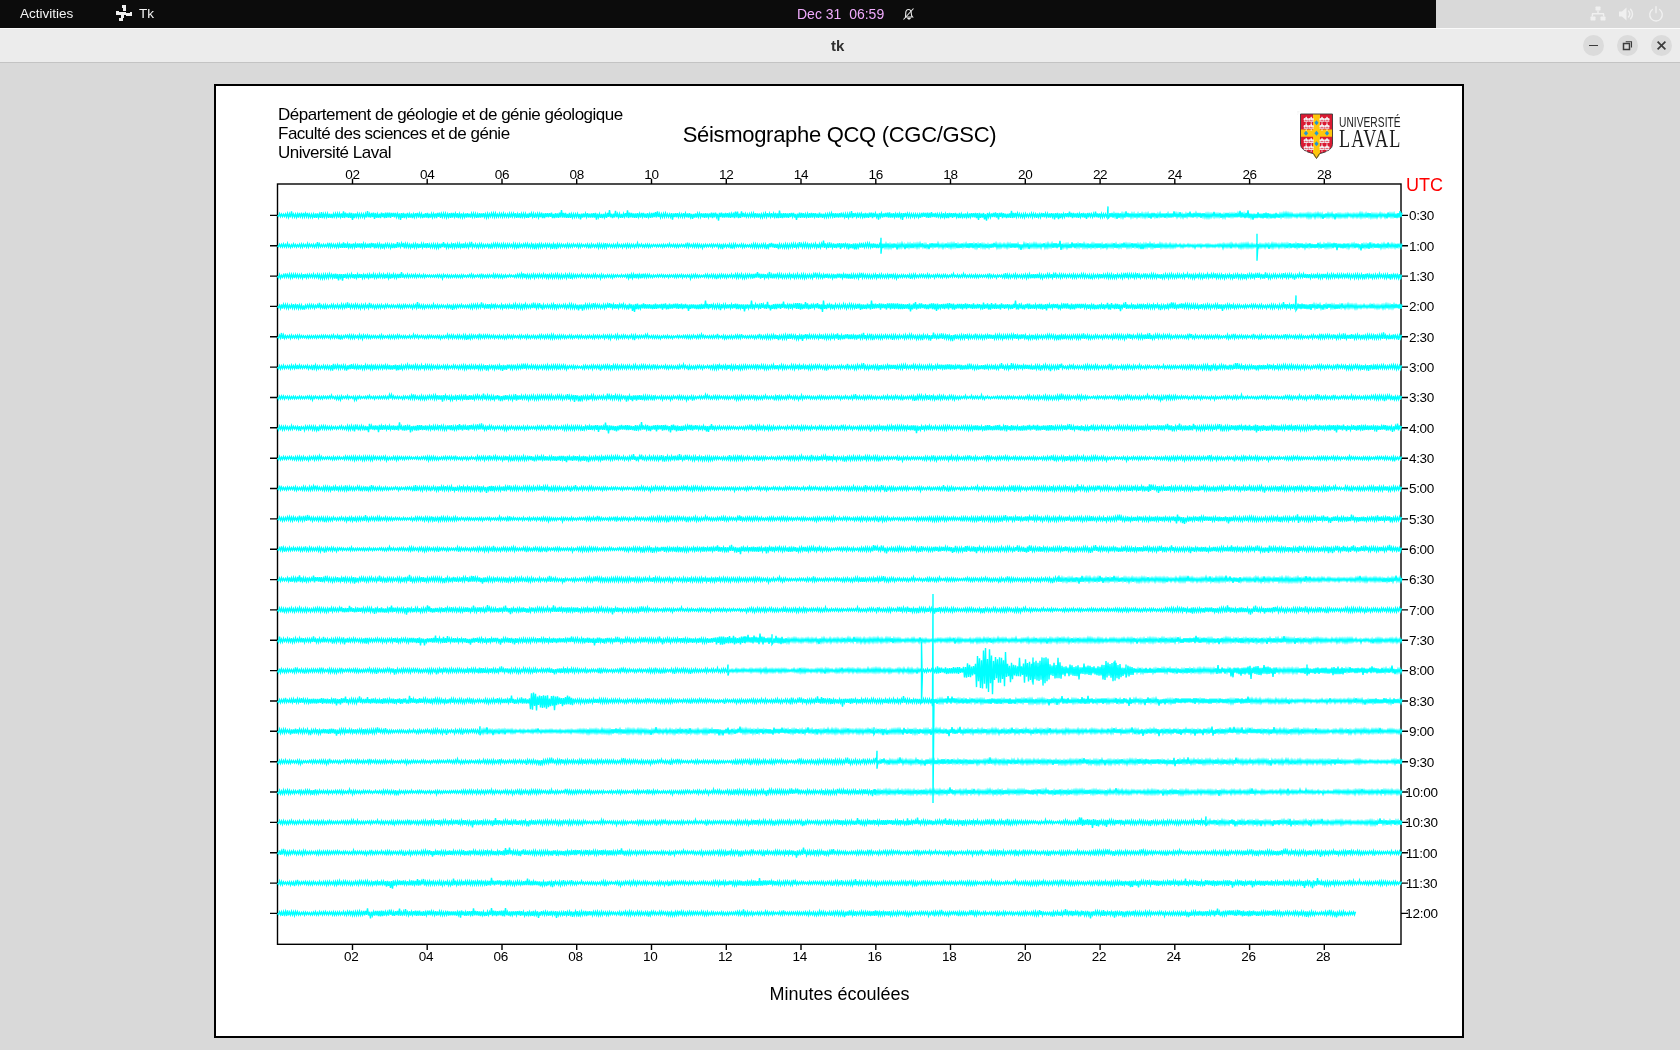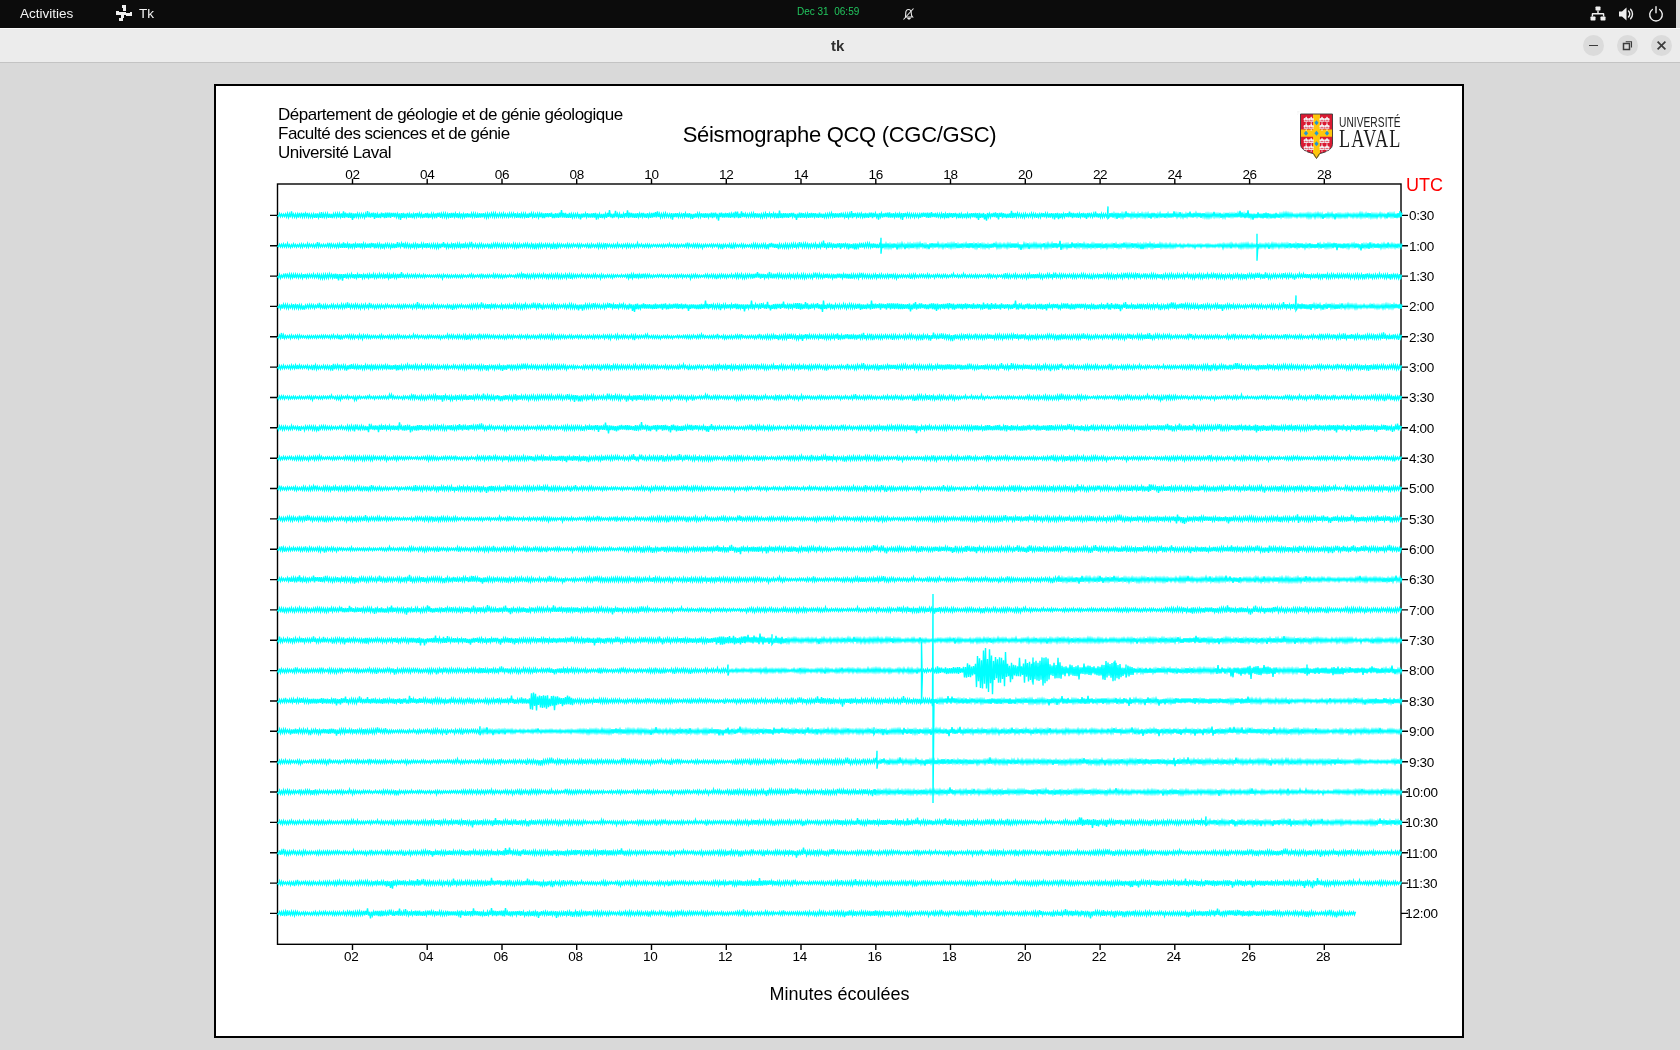--- a/index.html
+++ b/index.html
@@ -1,33 +1,33 @@
 <!DOCTYPE html>
 <html><head><meta charset="utf-8"><title>tk</title>
 <style>
 html,body{margin:0;padding:0;width:1680px;height:1050px;background:#d9d9d9;font-family:"Liberation Sans",sans-serif;overflow:hidden}
 </style></head>
 <body>
-<div style="position:absolute;left:0;top:0;width:1676px;height:28px;background:#0c0c0c">
+<div style="position:absolute;left:0;top:0;width:1436px;height:28px;background:#0c0c0c">
 <div style="position:absolute;left:20px;top:6px;font-size:13.5px;color:#f4f4f4">Activities</div>
 <svg width="20" height="20" viewBox="0 0 20 20" style="position:absolute;left:114px;top:3px">
 <g fill="#f0f0f0">
         <rect x="8" y="2" width="4" height="3"></rect>
         <rect x="9" y="5" width="3" height="3"></rect>
         <rect x="2" y="8" width="3" height="4"></rect>
         <rect x="5" y="9" width="4" height="3"></rect>
         <rect x="9" y="9" width="3" height="3"></rect>
         <rect x="12" y="10" width="4" height="3"></rect>
         <rect x="16" y="9" width="2" height="4"></rect>
         <rect x="7" y="12" width="3" height="3"></rect>
         <rect x="5" y="15" width="4" height="3"></rect>
       </g>
     </svg>
 <div style="position:absolute;left:139px;top:6px;font-size:13.5px;color:#f4f4f4">Tk</div>
-<div style="position:absolute;left:797px;top:6px;font-size:10px;color:#22c55e">Dec 31&nbsp;&nbsp;06:59</div>
+<div style="position:absolute;left:797px;top:6px;font-size:14px;color:#f0abfc">Dec 31&nbsp;&nbsp;06:59</div>
 <svg width="16" height="16" viewBox="0 0 16 16" style="position:absolute;left:901px;top:6px">
 <g stroke="#ececec" stroke-width="1.1" fill="none">
         <path d="M4.5 11h7c-1-1-1.2-2-1.2-3.5 0-2.5-1-4-2.8-4s-2.8 1.5-2.8 4C4.7 9 4.5 10 4.5 11z"></path>
         <path d="M6.8 12.3a1.3 1.3 0 0 0 2.4 0z" fill="#ececec"></path>
         <path d="M2.5 13.5l10-11"></path>
       </g>
     </svg>
 <svg width="18" height="18" viewBox="0 0 18 18" style="position:absolute;left:1589px;top:5px">
 <g fill="#f0f0f0">
         <rect x="6.5" y="1.5" width="5" height="4" rx="0.7"></rect>

